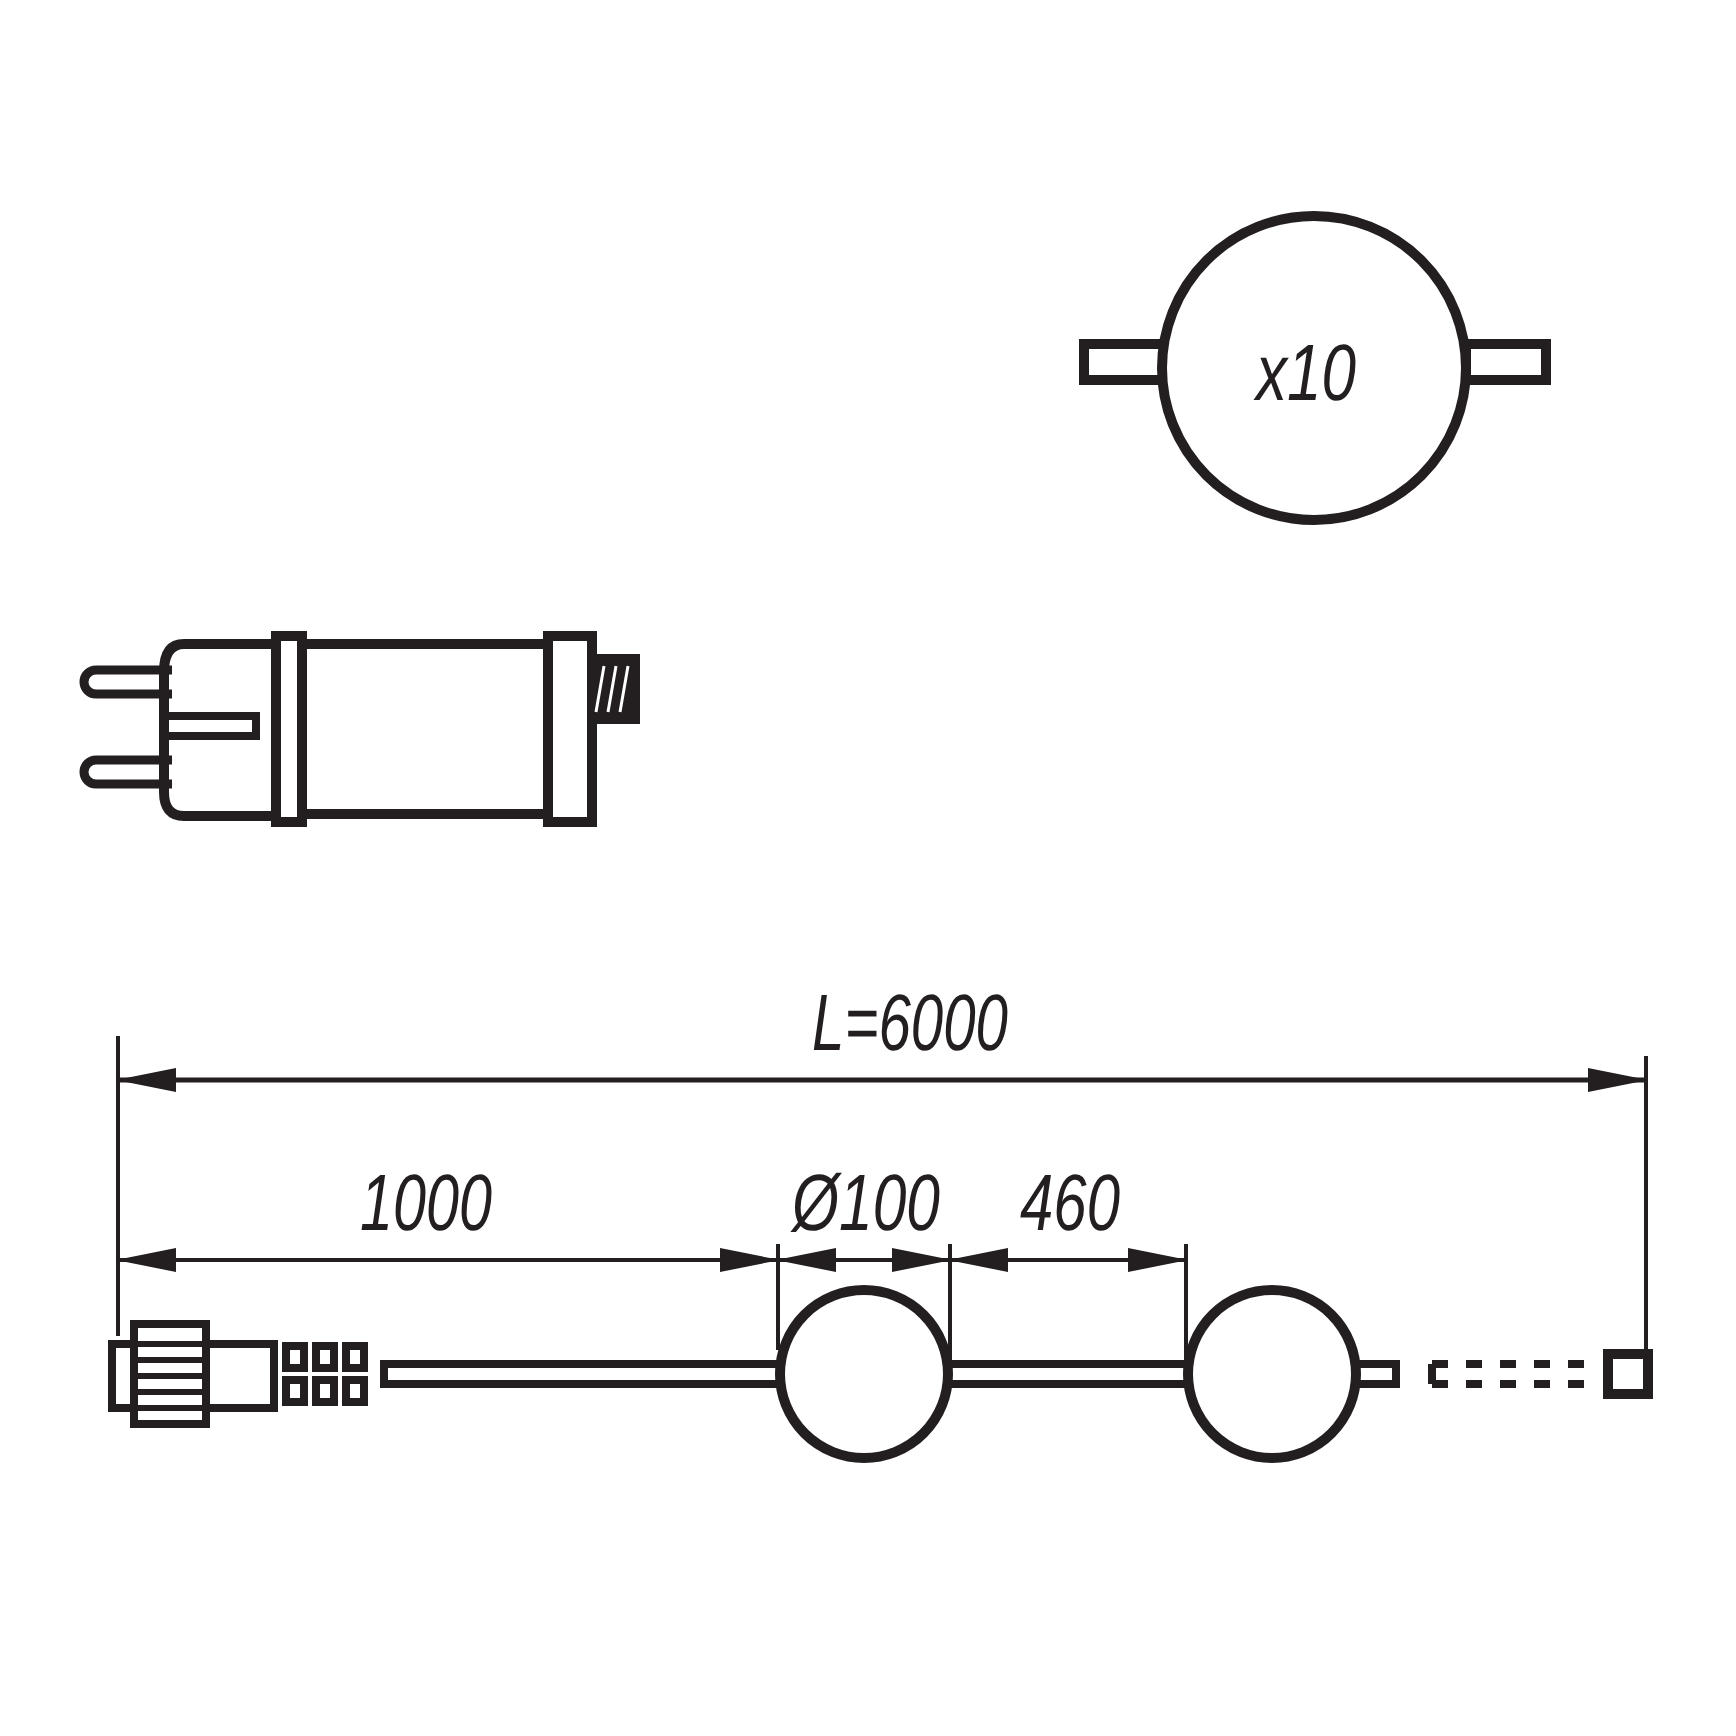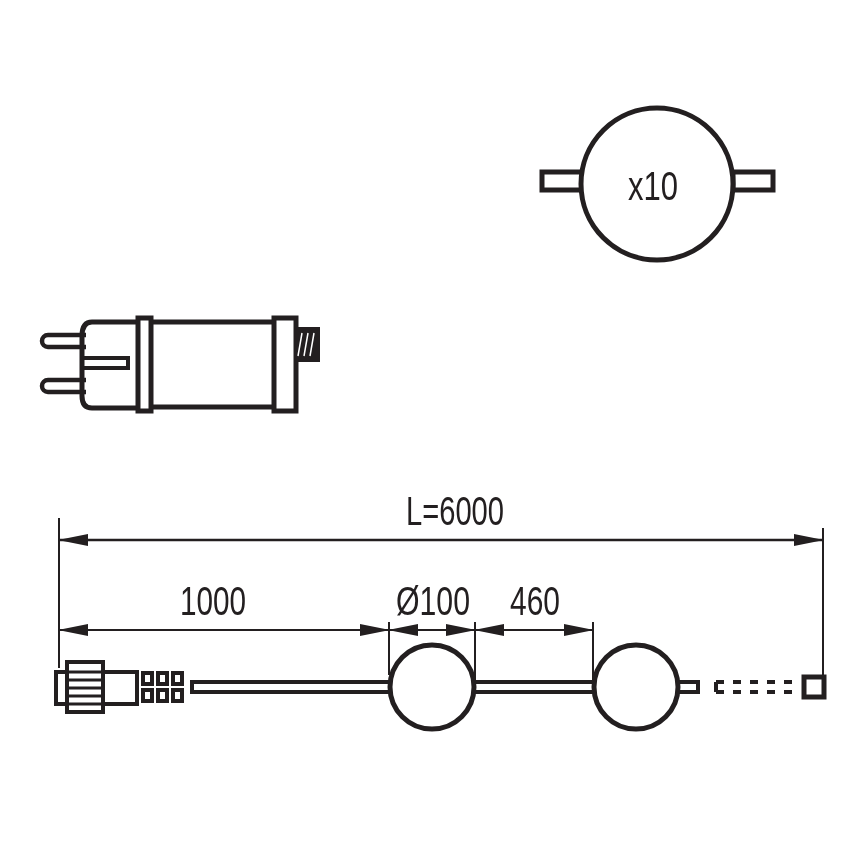--- a/index.html
+++ b/index.html
@@ -1,17 +1,17 @@
 <!DOCTYPE html>
 <html><head>
   <meta charset="utf-8">
   <style>
     html, body { margin: 0; padding: 0; background: #ffffff; }
     body { width: 868px; height: 868px; overflow: hidden; }
-    #canvas { position: absolute; left: 0; top: 0; width: 747px; height: 868px; }
+    #canvas { position: absolute; left: 0; top: 0; width: 747px; height: 868px; font-style: italic; }
     svg text { font-family: "Liberation Sans", "DejaVu Sans", sans-serif; fill: #231f20; }
     .dimtext { font-size: 40px; }
     .stroke { stroke: #231f20; fill: none; }
   </style>
 </head>
 <body>
 
 <div id="canvas">
 <svg width="868" height="868" viewBox="0 0 868 868" xmlns="http://www.w3.org/2000/svg">
   <defs>

